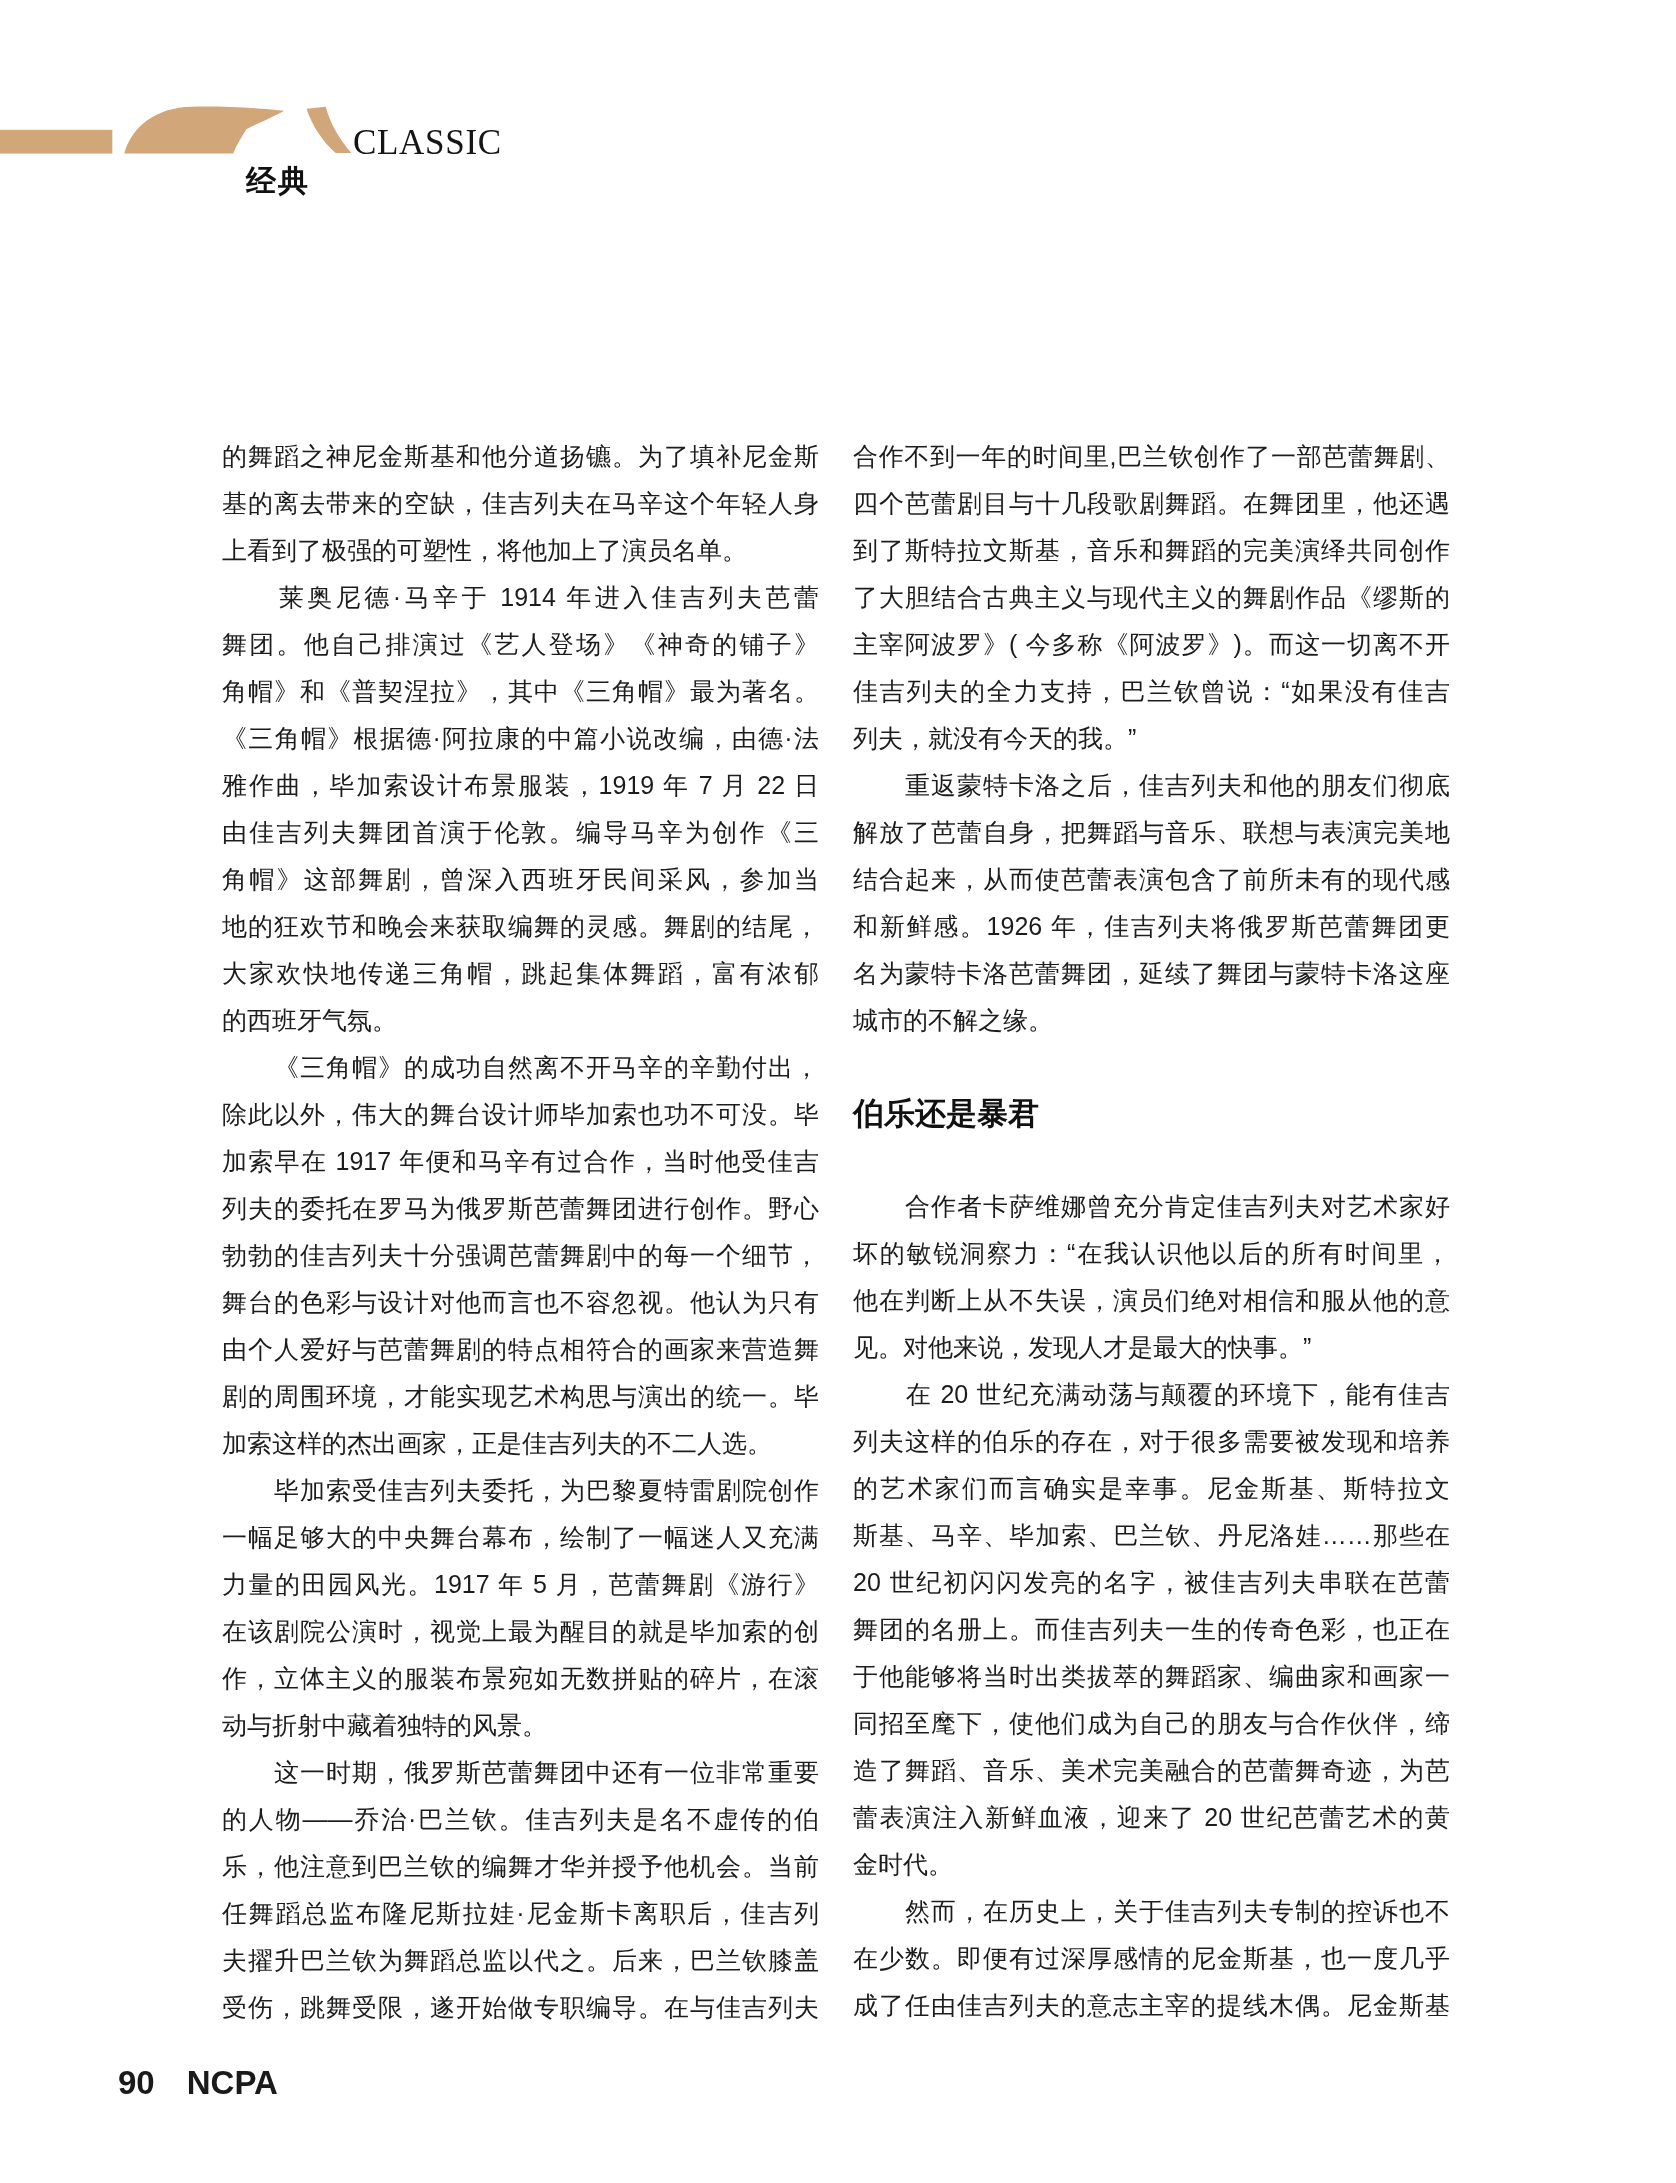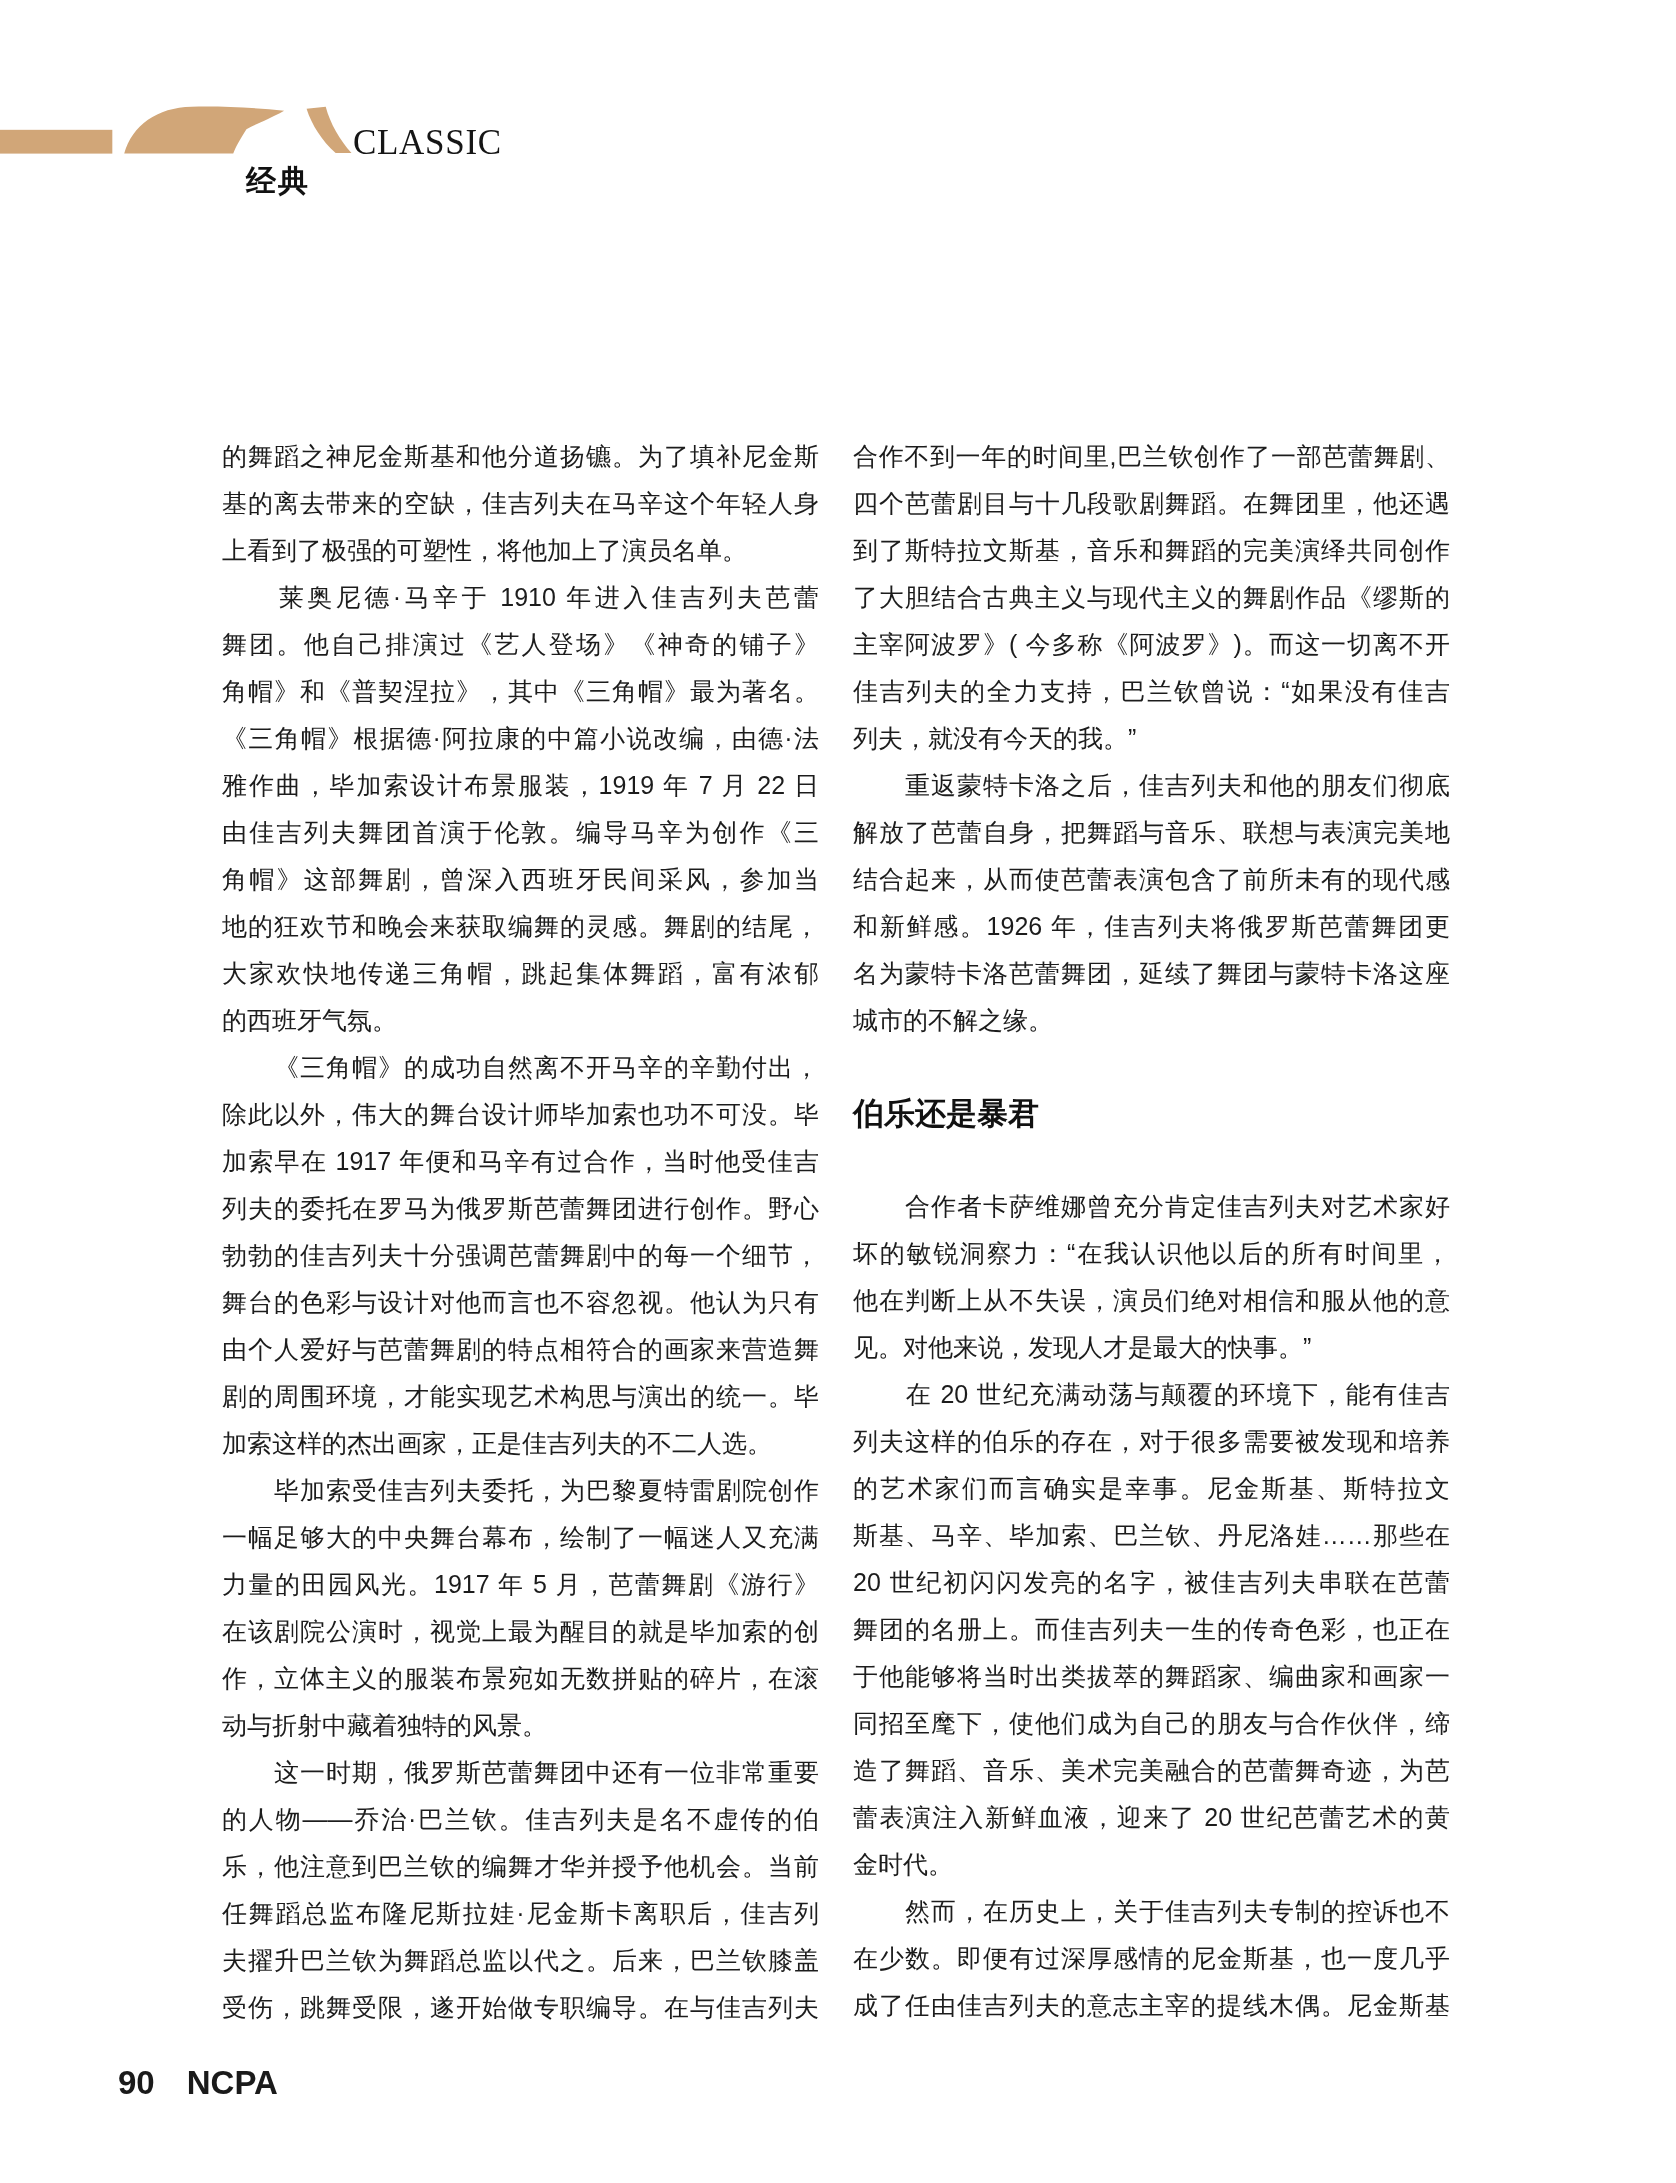--- a/index.html
+++ b/index.html
@@ -61,21 +61,21 @@
     <path d="M188,233 C200,190 238,163 290,162 C332,161 382,163 430,168 C405,182 383,190 373,196 C363,212 357,222 353,233 Z" fill="#d1a678"></path>
     <path d="M464,165 C472,190 487,213 508,232 L532,232 C514,212 500,188 493,162 Z" fill="#d1a678"></path>
   </svg>
   <div id="hdr-cn">经典</div>
   <div id="hdr-en">CLASSIC</div>
 
   <div class="column" id="col-left">
       <div class="line">的舞蹈之神尼金斯基和他分道扬镳。为了填补尼金斯</div>
       <div class="line">基的离去带来的空缺，佳吉列夫在马辛这个年轻人身</div>
       <div class="line end">上看到了极强的可塑性，将他加上了演员名单。</div>
-      <div class="line">　　莱奥尼德·马辛于 1910 年进入佳吉列夫芭蕾</div>
+      <div class="line">　　莱奥尼德·马辛于 1914 年进入佳吉列夫芭蕾</div>
       <div class="line">舞团。他自己排演过《艺人登场》《神奇的铺子》《三</div>
       <div class="line">角帽》和《普契涅拉》，其中《三角帽》最为著名。</div>
       <div class="line">《三角帽》根据德·阿拉康的中篇小说改编，由德·法</div>
       <div class="line">雅作曲，毕加索设计布景服装，1919 年 7 月 22 日</div>
       <div class="line">由佳吉列夫舞团首演于伦敦。编导马辛为创作《三</div>
       <div class="line">角帽》这部舞剧，曾深入西班牙民间采风，参加当</div>
       <div class="line">地的狂欢节和晚会来获取编舞的灵感。舞剧的结尾，</div>
       <div class="line">大家欢快地传递三角帽，跳起集体舞蹈，富有浓郁</div>
       <div class="line end">的西班牙气氛。</div>
       <div class="line">　　《三角帽》的成功自然离不开马辛的辛勤付出，</div>

